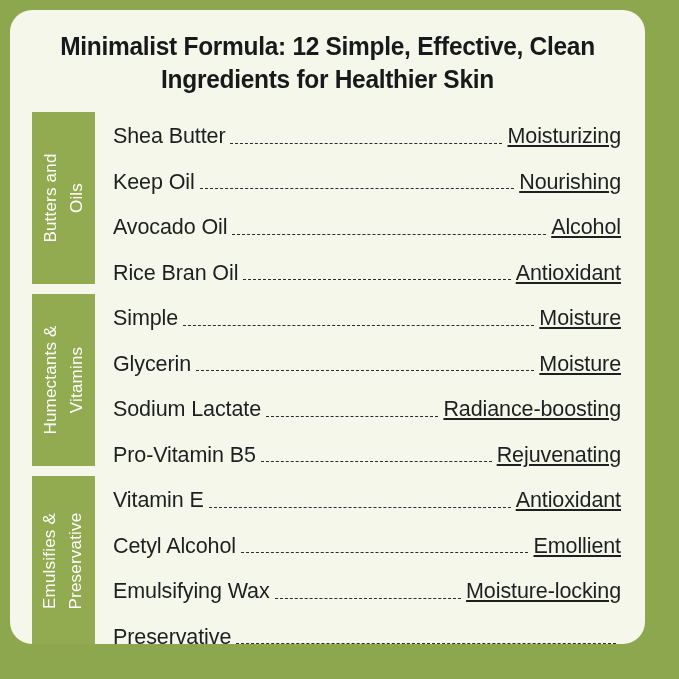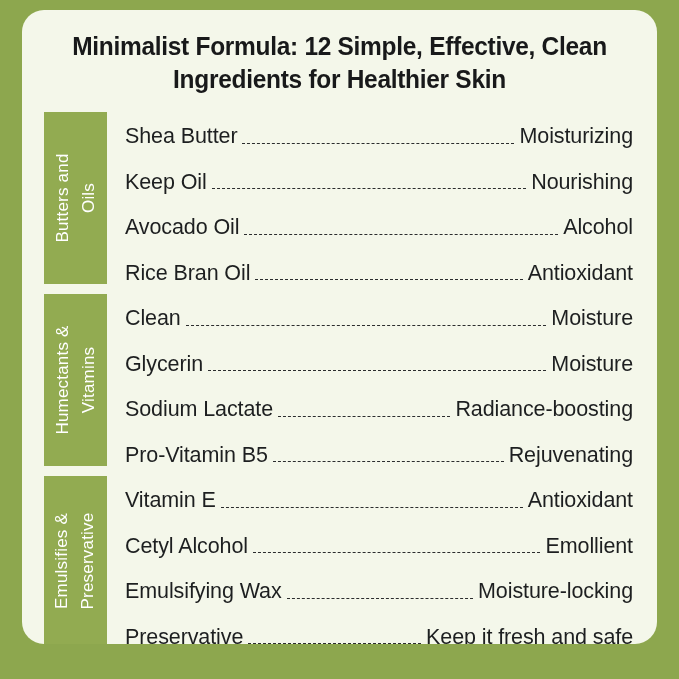--- a/index.html
+++ b/index.html
@@ -17,21 +17,21 @@
   .frame {
     position: relative;
     width: 679px;
     height: 679px;
     background: #8da74e;
     box-sizing: border-box;
   }
 
   .card {
     position: absolute;
-    left: 22px;
+    left: 10px;
     top: 10px;
     width: 635px;
     height: 634px;
     background: #f4f7ea;
     border-radius: 22px;
     box-sizing: border-box;
     overflow: hidden;
   }
 
   .title {
@@ -107,21 +107,21 @@
   .leader {
     flex: 1 1 auto;
     min-width: 6px;
     margin: 0 5px;
     position: relative;
     height: 1px;
     align-self: center;
     transform: translateY(6px);
     border-bottom: 1.6px dashed #2b2d2e;
   }
-  .benefit { flex: 0 0 auto; }
+  .benefit { flex: 0 0 auto; text-decoration: underline; }
 </style>
 </head>
 <body>
 
 <div class="frame">
   <div class="card">
 
     <div class="title">
       <span class="t-line">Minimalist Formula: 12 Simple, Effective, Clean</span>
       <span class="t-line">Ingredients for Healthier Skin</span>
@@ -163,21 +163,21 @@
         <span class="ing">Avocado Oil</span>
         <span class="leader"></span>
         <span class="benefit">Alcohol</span>
       </div>
       <div class="row">
         <span class="ing">Rice Bran Oil</span>
         <span class="leader"></span>
         <span class="benefit">Antioxidant</span>
       </div>
       <div class="row">
-        <span class="ing">Clean</span>
+        <span class="ing">Simple</span>
         <span class="leader"></span>
         <span class="benefit">Moisture</span>
       </div>
       <div class="row">
         <span class="ing">Glycerin</span>
         <span class="leader"></span>
         <span class="benefit">Moisture</span>
       </div>
       <div class="row">
         <span class="ing">Sodium Lactate</span>
@@ -200,18 +200,17 @@
         <span class="benefit">Emollient</span>
       </div>
       <div class="row">
         <span class="ing">Emulsifying Wax</span>
         <span class="leader"></span>
         <span class="benefit">Moisture-locking</span>
       </div>
       <div class="row">
         <span class="ing">Preservative</span>
         <span class="leader"></span>
-        <span class="benefit">Keep it fresh and safe</span>
       </div>
     </div>
 
   </div>
 </div>
 
 </body></html>

